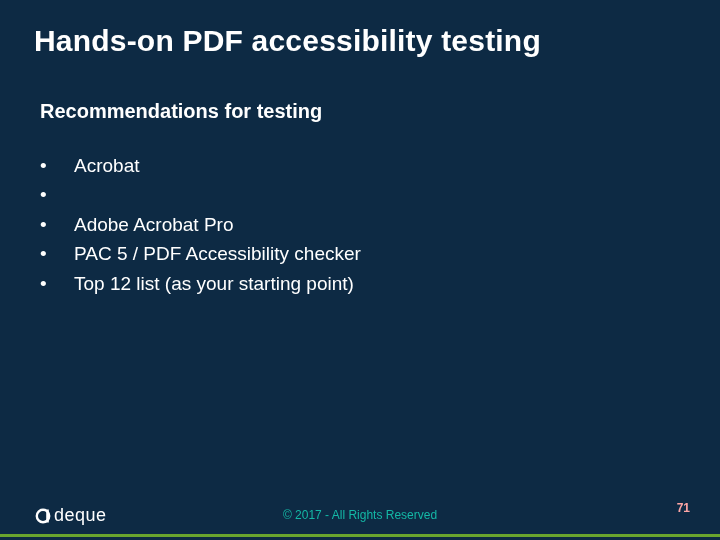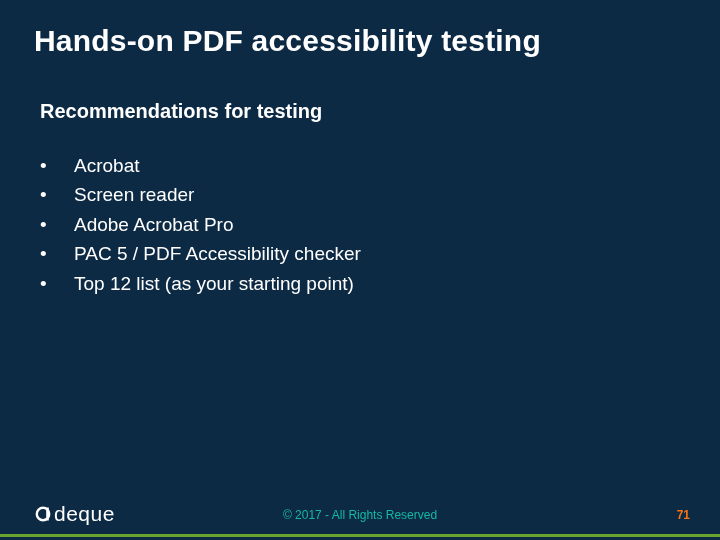--- a/index.html
+++ b/index.html
@@ -62,60 +62,59 @@
     bottom: 14px;
     display: flex;
     align-items: center;
     gap: 2px;
   }
   .logo-mark {
     display: inline-flex;
     align-items: center;
   }
   .logo-text {
-    font-size: 21px;
+    font-size: 18px;
     letter-spacing: 0.5px;
     color: #ffffff;
     font-weight: 500;
   }
   .copyright {
     position: absolute;
     bottom: 18px;
     left: 0;
     right: 0;
     text-align: center;
     font-size: 12px;
     color: #14b8a6;
   }
   .page-num {
     position: absolute;
     right: 30px;
-    bottom: 18px;
+    bottom: 25px;
     font-size: 12px;
     font-weight: bold;
-    color: #f97316;
+    color: #fca5a5;
   }
 </style>
 </head>
 <body>
 
 <div class="slide">
 
   <h1 class="title">Hands-on PDF accessibility testing</h1>
 
   <h2 class="subtitle">Recommendations for testing</h2>
 
   <div class="bullets">
     <div class="bullet-row">
       <span class="bullet-dot">•</span>
       <span>Acrobat</span>
     </div>
     <div class="bullet-row">
       <span class="bullet-dot">•</span>
-      <span>Screen reader</span>
     </div>
     <div class="bullet-row">
       <span class="bullet-dot">•</span>
       <span>Adobe Acrobat Pro</span>
     </div>
     <div class="bullet-row">
       <span class="bullet-dot">•</span>
       <span>PAC 5 / PDF Accessibility checker</span>
     </div>
     <div class="bullet-row">

